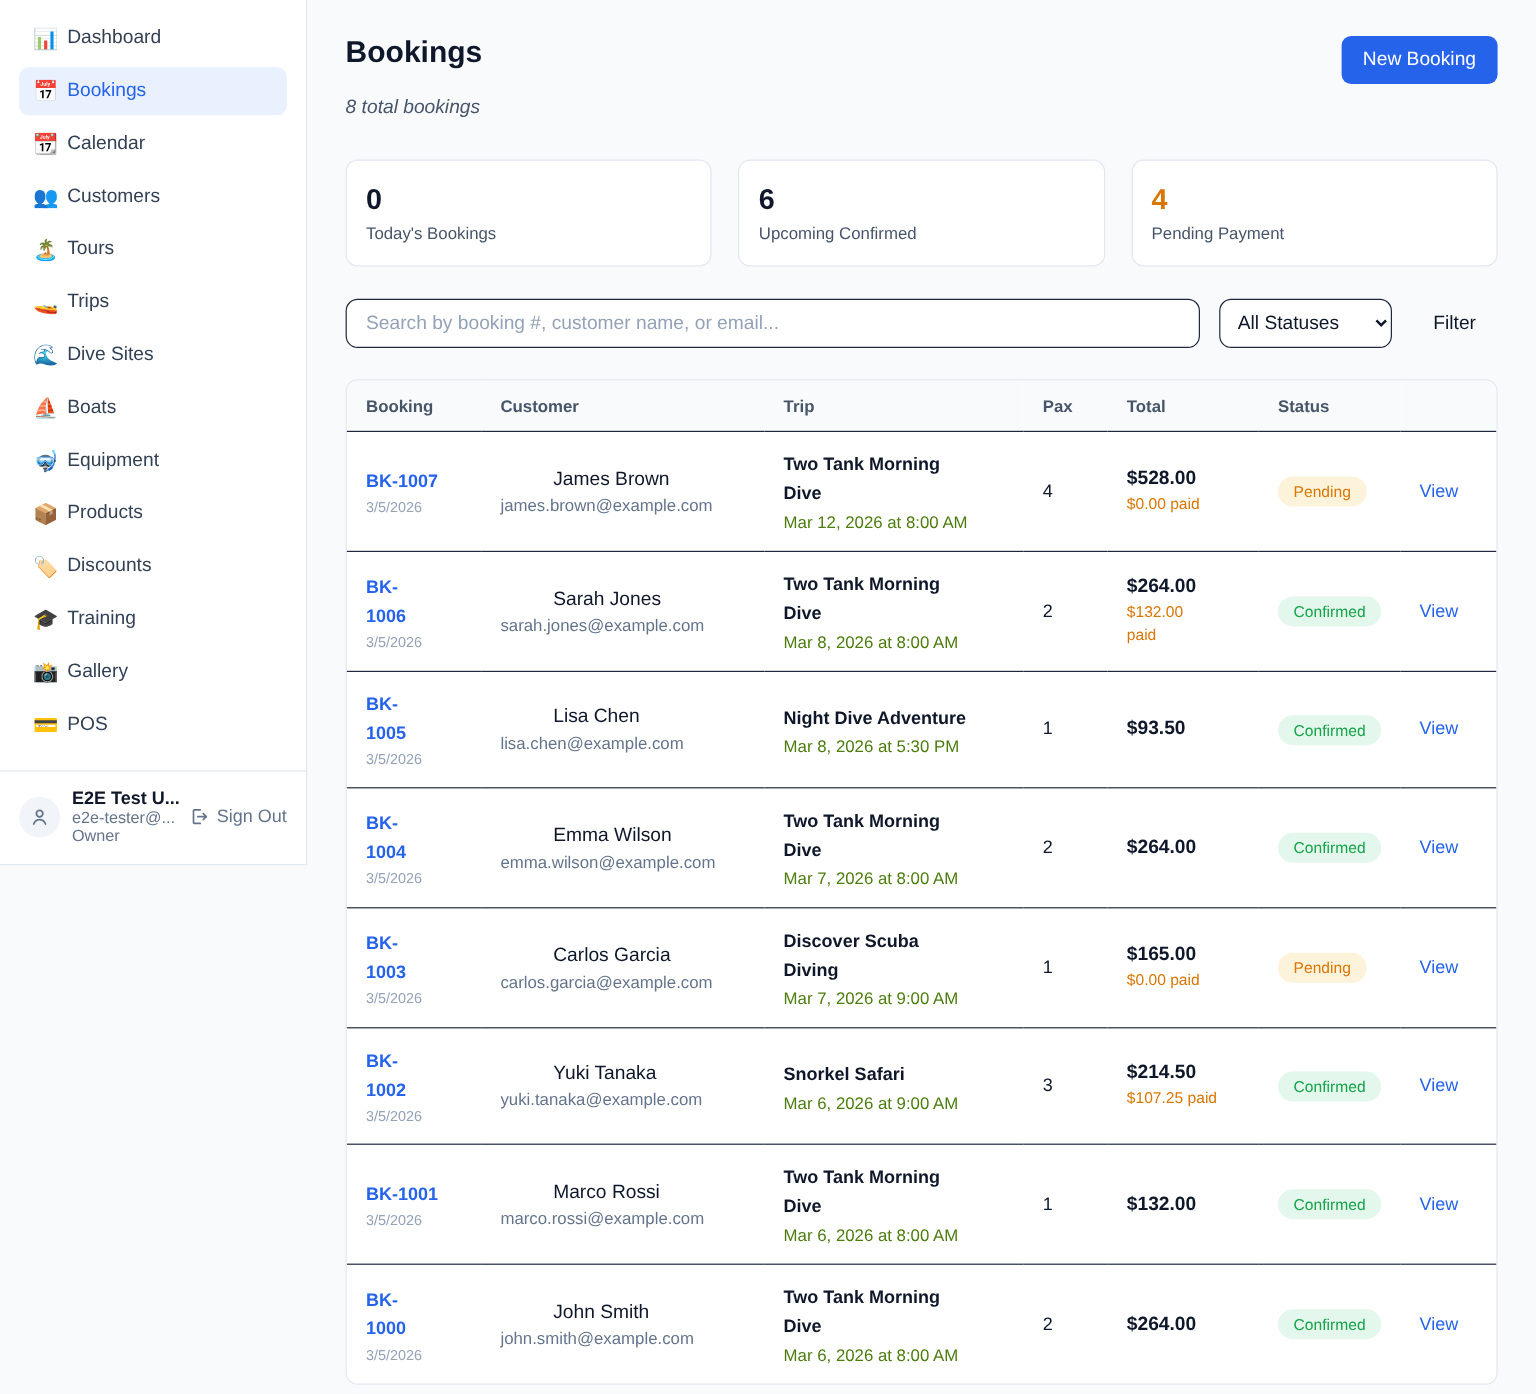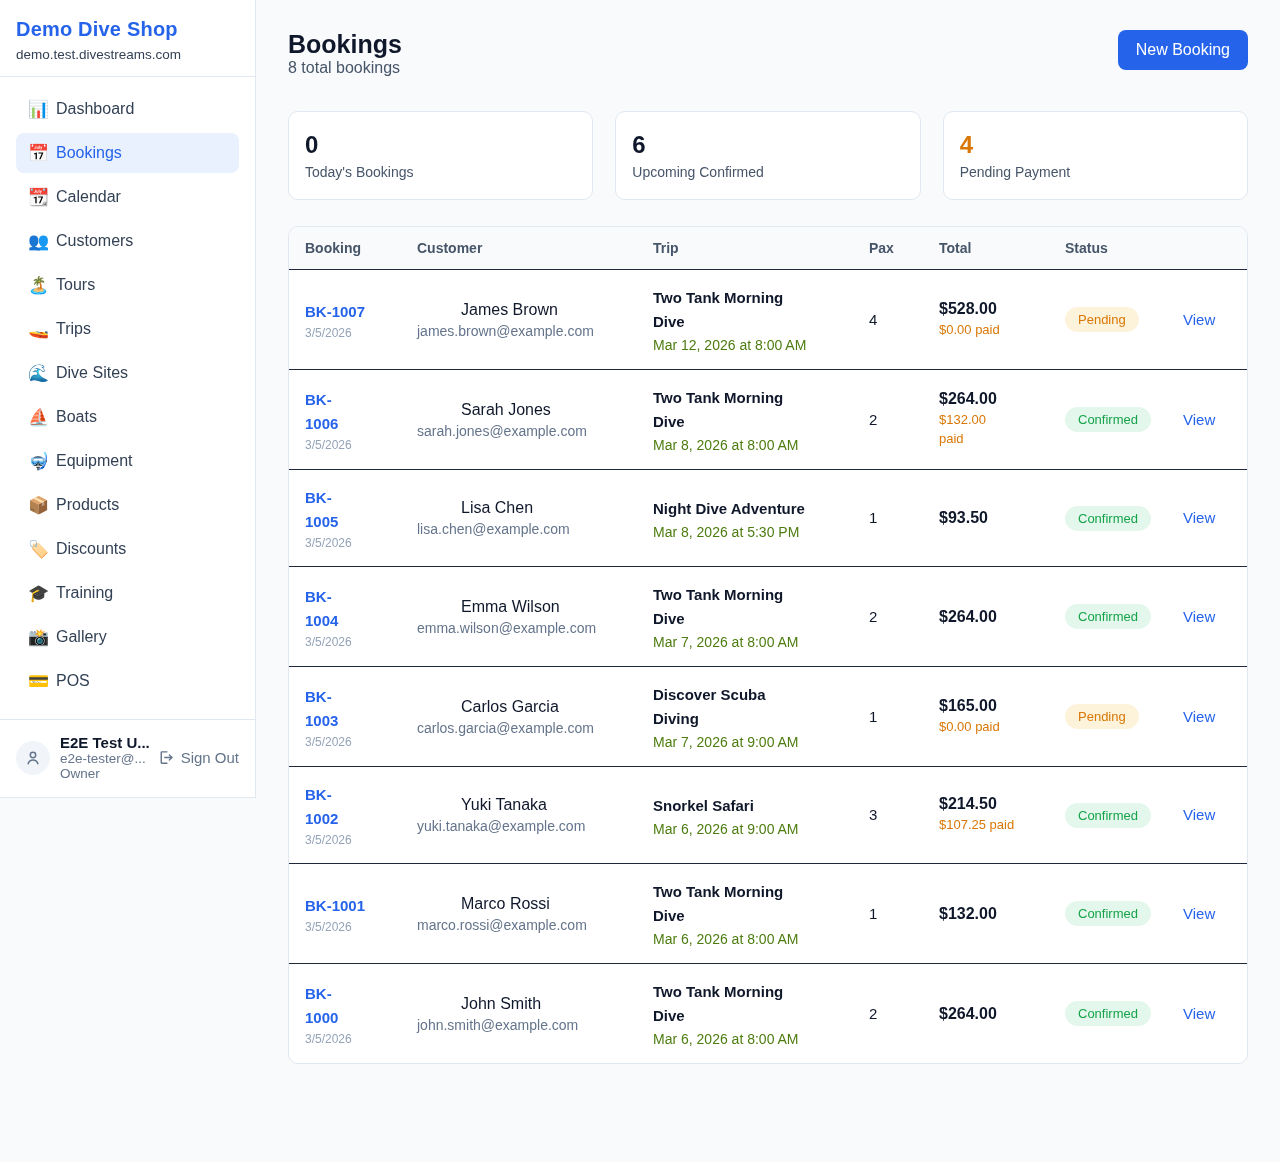--- a/index.html
+++ b/index.html
@@ -62,21 +62,21 @@
     margin-left: auto; display: flex; align-items: center; gap: 7px;
     color: #64748b; font-size: 15px; cursor: pointer; white-space: nowrap;
     background: none; border: none; font-family: inherit;
   }
 
   
   .main { position: absolute; left: 256px; top: 0; width: 1024px; padding: 30px 32px; }
 
   .page-header { display: flex; align-items: flex-start; justify-content: space-between; }
   .page-title { font-size: 25px; font-weight: bold; color: #0f172a; }
-  .page-subtitle { font-size: 16px; color: #475569; margin-top: 0; }
+  .page-subtitle { font-size: 16px; color: #475569; margin-top: 22px; font-style: italic; }
   .btn-primary {
     background: #2563eb; color: #fff; border: none;
     font-family: inherit; font-size: 16px;
     padding: 11px 18px; border-radius: 8px; cursor: pointer;
   }
 
   .stats-row { display: flex; gap: 22px; margin-top: 34px; }
   .stat-card {
     flex: 1; background: #fff; border: 1px solid #e2e8f0; border-radius: 10px;
     padding: 19px 16px; height: 89px;
@@ -141,24 +141,20 @@
     display: inline-block; padding: 5px 13px; border-radius: 999px; font-size: 13px;
   }
   .badge.pending   { background: #fdf3da; color: #d97706; }
   .badge.confirmed { background: #e4f7ec; color: #16a34a; }
   .view-link { color: #2563eb; font-size: 15px; text-decoration: none; cursor: pointer; }
 </style>
 </head>
 <body>
 
 <aside class="sidebar">
-  <div class="brand-block">
-    <div class="brand-title">Demo Dive Shop</div>
-    <div class="brand-domain">demo.test.divestreams.com</div>
-  </div>
 
   <nav class="nav" id="nav-root">
       <div class="nav-item">
         <span class="nav-icon">📊</span>
         <span>Dashboard</span>
       </div>
       <div class="nav-item active">
         <span class="nav-icon">📅</span>
         <span>Bookings</span>
       </div>
@@ -253,20 +249,25 @@
       <div class="stat-card">
         <div class="stat-value">6</div>
         <div class="stat-label">Upcoming Confirmed</div>
       </div>
       <div class="stat-card">
         <div class="stat-value accent-orange">4</div>
         <div class="stat-label">Pending Payment</div>
       </div>
     </div>
 
+  <div class="controls-row">
+    <input class="search-input" type="text" placeholder="Search by booking #, customer name, or email..." style="">
+    <select class="status-select" id="status-select"><option>All Statuses</option></select>
+    <button class="filter-btn">Filter</button>
+  </div>
 
   <div class="table-card">
     <table>
       <thead>
         <tr id="thead-row">
             <th class="col-booking">Booking</th>
             <th class="col-customer">Customer</th>
             <th class="col-trip">Trip</th>
             <th class="col-pax">Pax</th>
             <th class="col-total">Total</th>

